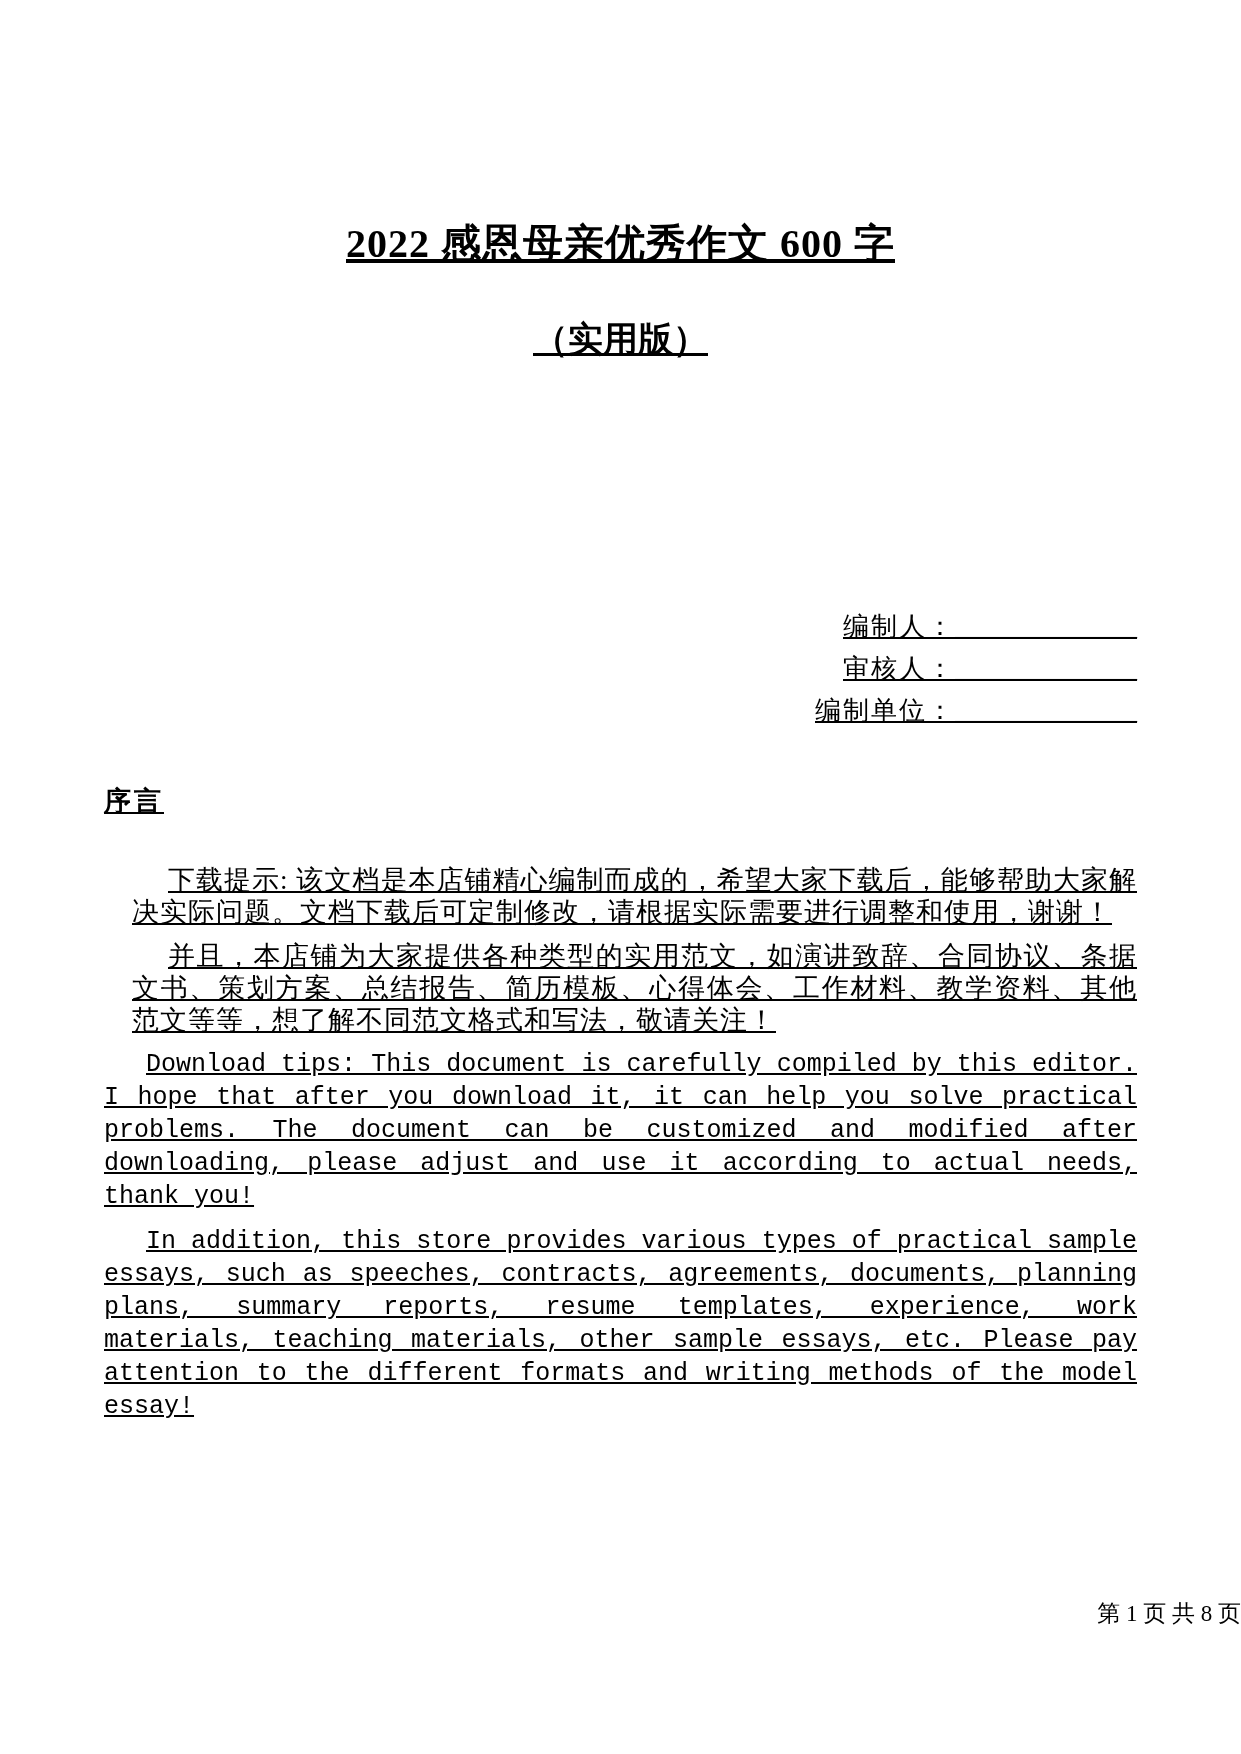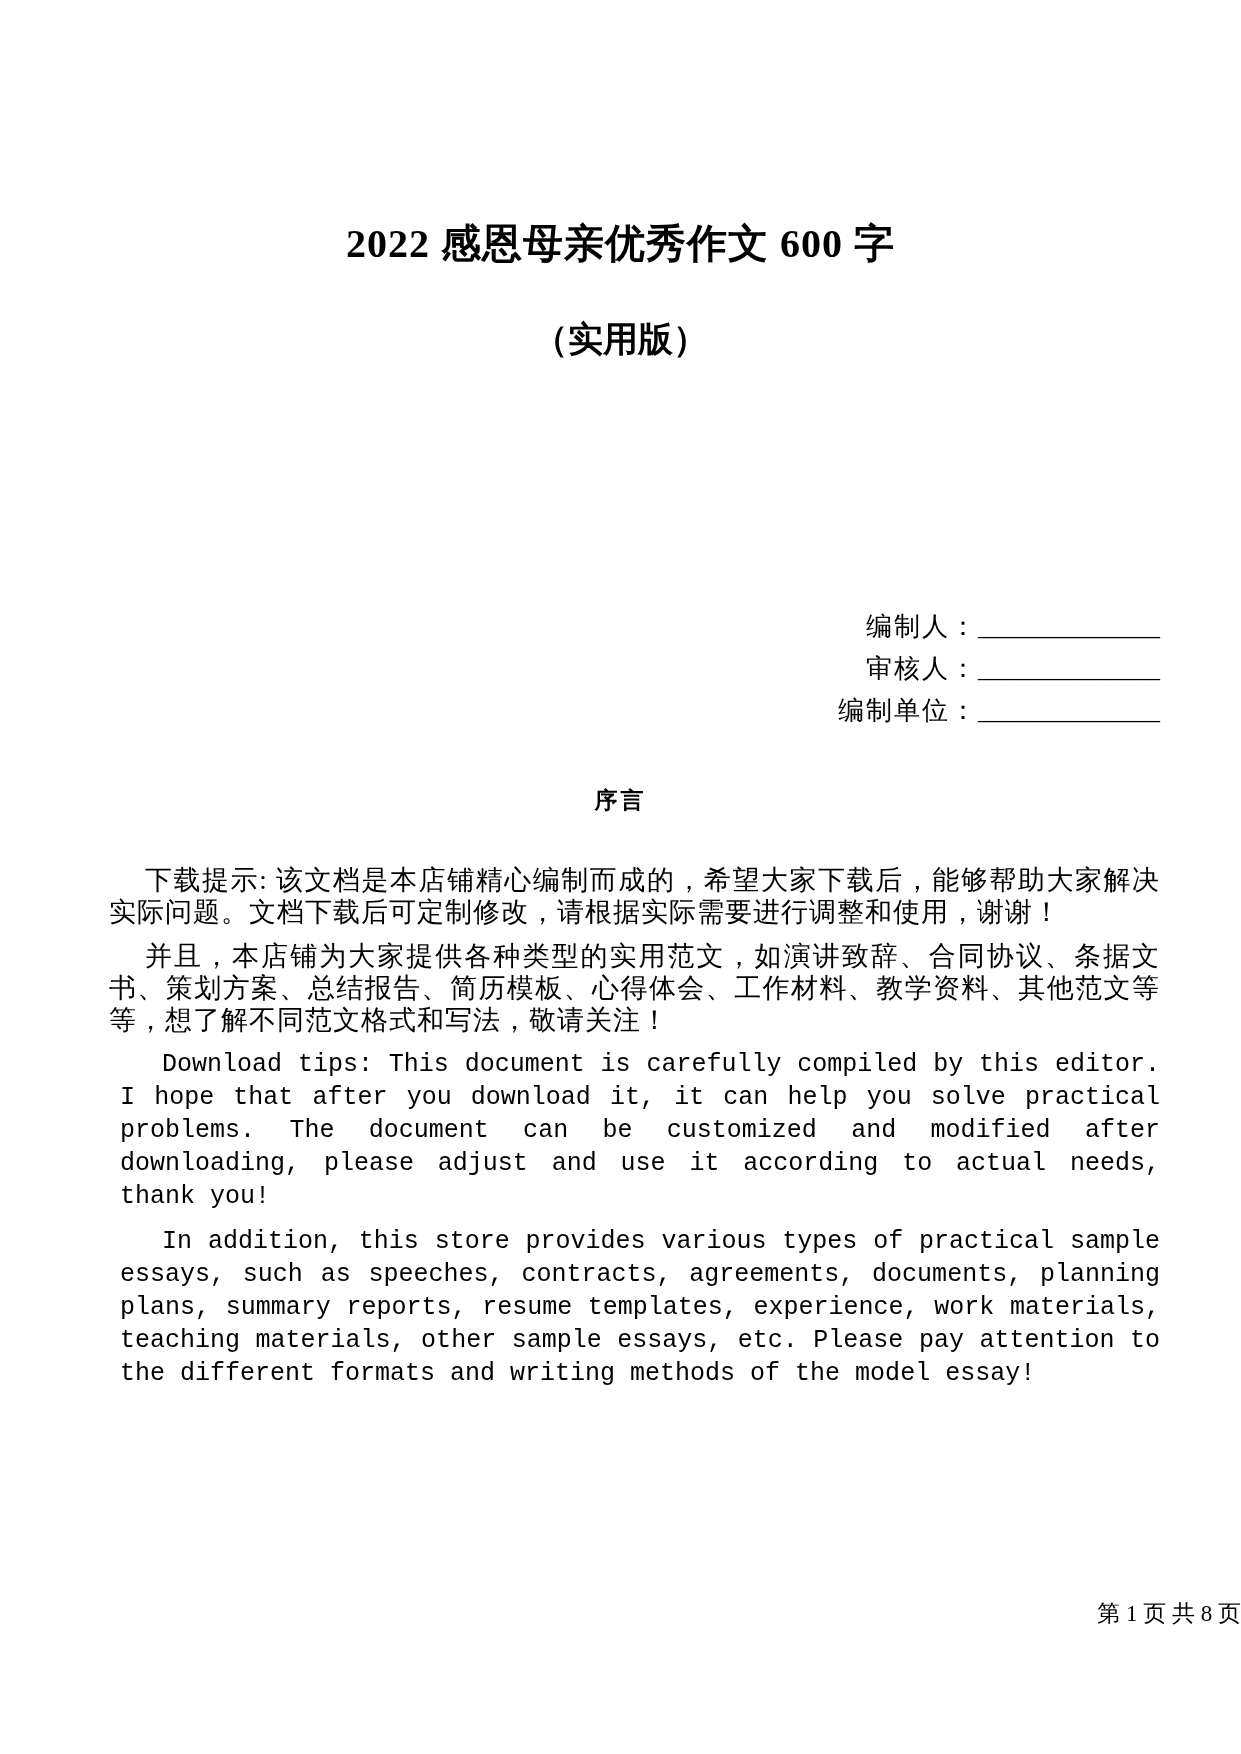--- a/index.html
+++ b/index.html
@@ -10,21 +10,22 @@
   .page {
     position: relative;
     width: 1241px;
     height: 1754px;
     background: #ffffff;
     color: #000000;
     font-family: "Liberation Serif", "DejaVu Serif", serif;
     overflow: hidden;
   }
   .content {
-    padding: 0 81px;
+    padding: 0 104px;
+    text-decoration: underline;
   }
   .doc-title {
     margin: 222px 0 0 0;
     font-size: 40px;
     font-weight: 700;
     line-height: 44px;
     text-align: center;
     letter-spacing: 1px;
   }
   .doc-subtitle {
@@ -44,43 +45,41 @@
     white-space: nowrap;
   }
   .form-label {
     letter-spacing: 2px;
   }
   .form-line {
     letter-spacing: 0;
   }
   .section-heading {
     margin: 52px 0 0 0;
-    font-size: 23px;
+    font-size: 27px;
     font-weight: 700;
     line-height: 34px;
-    text-align: center;
     letter-spacing: 3px;
   }
   .para {
     margin: 12px 0 0 0;
     text-align: justify;
   }
   .para.zh {
     font-size: 27px;
     line-height: 32px;
     text-indent: 36px;
     letter-spacing: 1px;
     margin-left: 28px;
   }
   .para.en {
     font-family: "Liberation Mono", "DejaVu Sans Mono", monospace;
     font-size: 25px;
     line-height: 33px;
     text-indent: 42px;
-    margin-left: 39px;
   }
   .section-heading + .para {
     margin-top: 46px;
   }
   .page-footer {
     position: absolute;
     left: 0;
     right: 0;
     top: 1600px;
     text-align: right;

